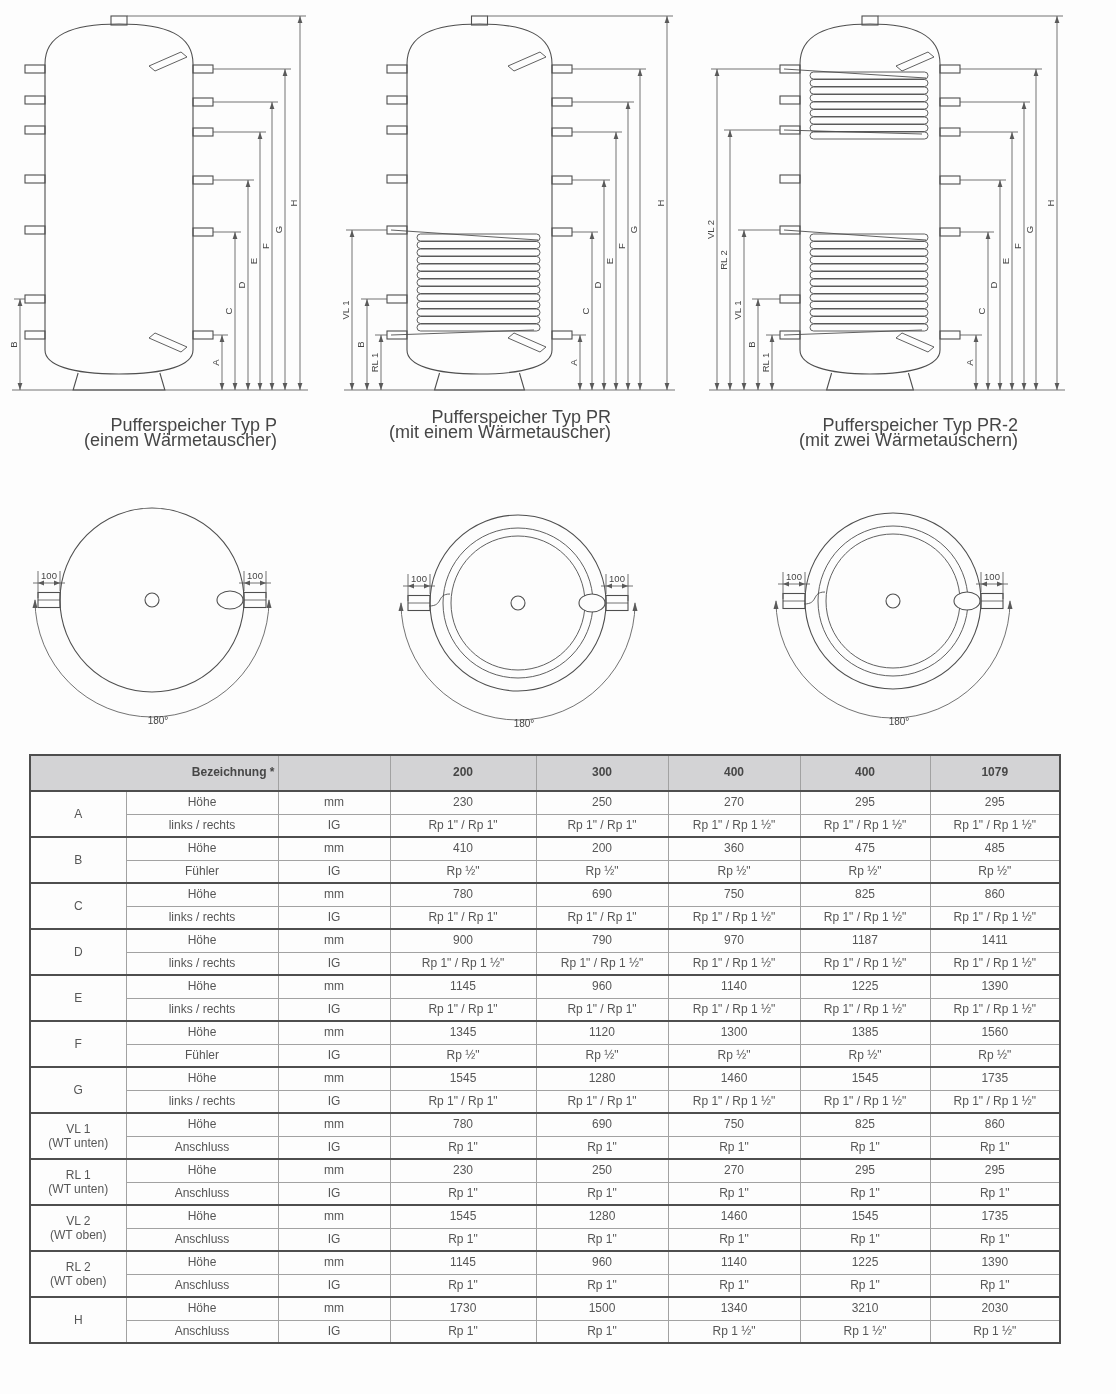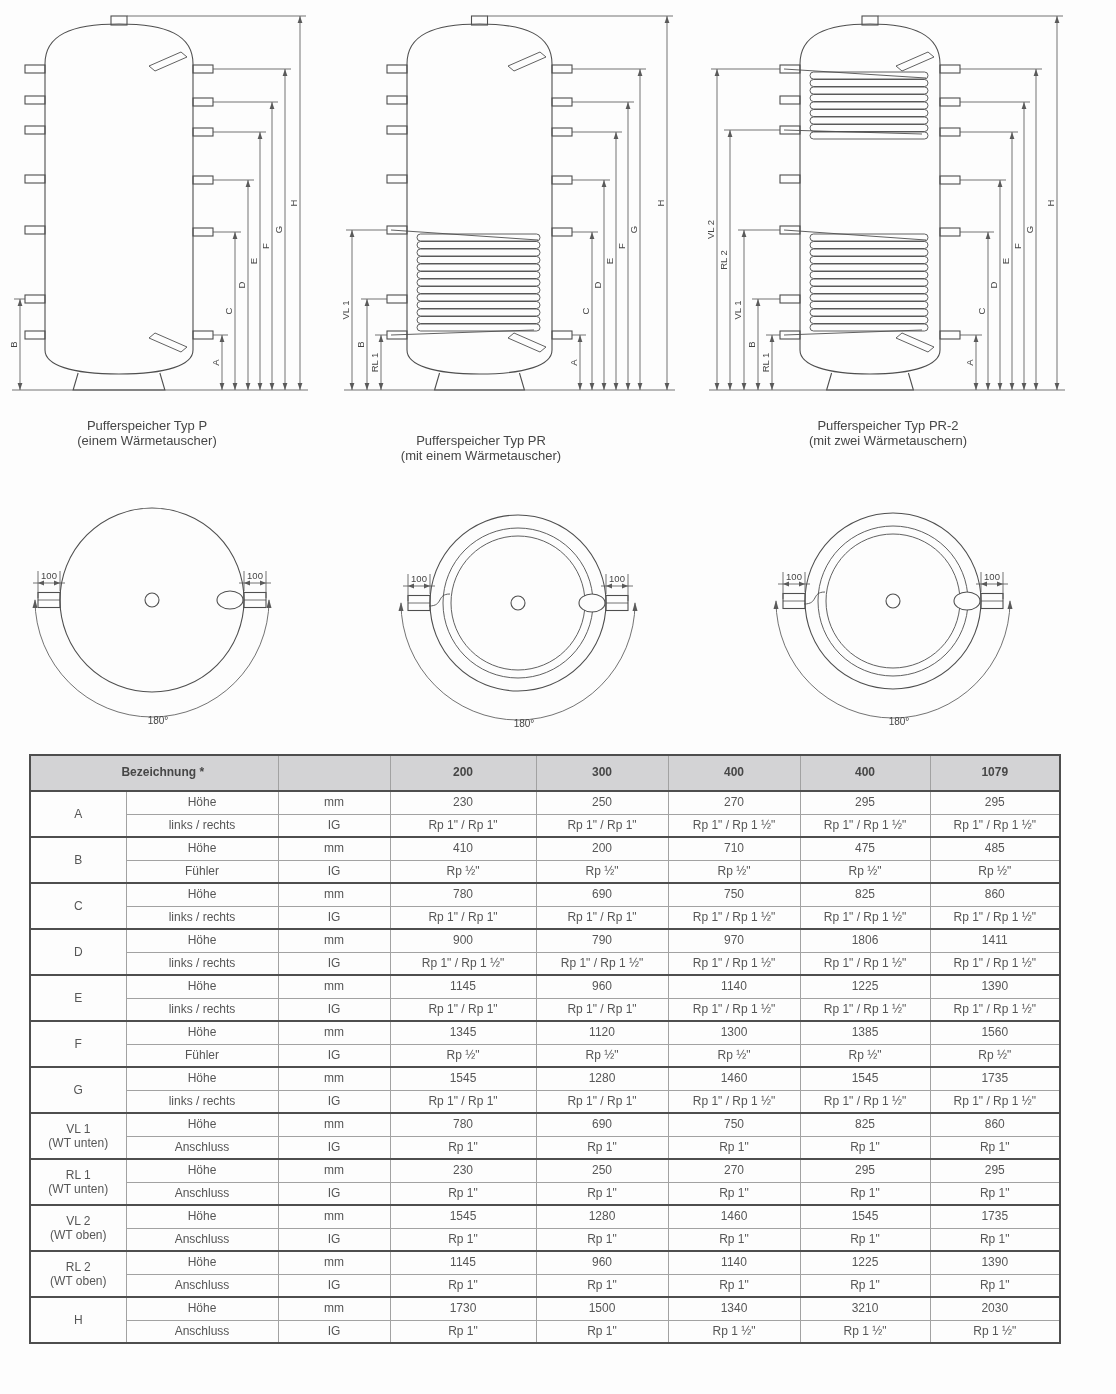--- a/index.html
+++ b/index.html
@@ -1,23 +1,23 @@
 <!DOCTYPE html>
 <html><head>
 <meta charset="utf-8">
 <style>
   *{box-sizing:border-box;margin:0;padding:0}
   html,body{width:1116px;height:1394px;background:#fdfdfd;font-family:"Liberation Sans",sans-serif;position:relative;overflow:hidden}
   .abs{position:absolute}
-  .cap{font-size:13px;color:#464646;text-align:center;line-height:15px}
+  .cap{font-size:18px;color:#464646;text-align:right;line-height:15px}
   svg text{font-family:"Liberation Sans",sans-serif}
   #dimtable{position:absolute;left:29px;top:754px;width:1030px;border-collapse:collapse;table-layout:fixed;font-size:12px;color:#565656;border:2px solid #4e4e4e}
   #dimtable th,#dimtable td{border:1px solid #a2a2a2;text-align:center;vertical-align:middle;padding:0 3px;height:23px;font-weight:normal;line-height:1.12;overflow:hidden;white-space:nowrap}
   #dimtable thead th{background:#d3d3d5;height:36px;color:#474747;font-weight:bold;border-bottom:2px solid #4e4e4e}
-  #dimtable thead th.tl{text-align:center;padding-left:20px}
+  #dimtable thead th.tl{text-align:right;padding-left:20px}
   #dimtable tr.grp td{border-top:2px solid #4e4e4e}
   #dimtable td.lab{line-height:1.2}
 </style>
 </head>
 <body>
 
 <section>
   <svg id="tank0" class="abs" style="left:0;top:2px" width="340" height="396" viewBox="0 0 340 396">
       <g stroke="#4f4f4f" stroke-width="1.1" fill="none">
         <path d="M 45 348 L 45 62 C 45 33 71 22 119 22 C 167 22 193 33 193 62 L 193 348 C 193 363 167 372 119 372 C 71 372 45 363 45 348 Z"></path>
@@ -282,21 +282,21 @@
         <polygon points="77,333 74.6,340 79.4,340" fill="#5a5a5a" stroke="none"></polygon>
         <polygon points="77,388 74.6,381 79.4,381" fill="#5a5a5a" stroke="none"></polygon>
         <text x="73.5" y="360.5" transform="rotate(-90 73.5 360.5)" text-anchor="middle" fill="#454545" font-size="9.5" stroke="none">RL 1</text>
       </g>
     </svg>
 
   <div class="cap abs" style="left:17px;top:418px;width:260px">
     <div>Pufferspeicher Typ P</div>
     <div>(einem Wärmetauscher)</div>
   </div>
-  <div class="cap abs" style="left:351px;top:433px;width:260px">
+  <div class="cap abs" style="left:351px;top:410px;width:260px">
     <div>Pufferspeicher Typ PR</div>
     <div>(mit einem Wärmetauscher)</div>
   </div>
   <div class="cap abs" style="left:758px;top:418px;width:260px">
     <div>Pufferspeicher Typ PR-2</div>
     <div>(mit zwei Wärmetauschern)</div>
   </div>
 </section>
 
 <section>
@@ -440,21 +440,21 @@
         <td>Rp 1" / Rp 1 ½"</td>
       </tr>
       <tr class="grp">
         <td rowspan="2" class="lab">
           <div>B</div>
         </td>
         <td>Höhe</td>
         <td>mm</td>
         <td>410</td>
         <td>200</td>
-        <td>710</td>
+        <td>360</td>
         <td>475</td>
         <td>485</td>
       </tr>
       <tr>
         <td>Fühler</td>
         <td>IG</td>
         <td>Rp ½"</td>
         <td>Rp ½"</td>
         <td>Rp ½"</td>
         <td>Rp ½"</td>
@@ -483,21 +483,21 @@
       </tr>
       <tr class="grp">
         <td rowspan="2" class="lab">
           <div>D</div>
         </td>
         <td>Höhe</td>
         <td>mm</td>
         <td>900</td>
         <td>790</td>
         <td>970</td>
-        <td>1806</td>
+        <td>1187</td>
         <td>1411</td>
       </tr>
       <tr>
         <td>links / rechts</td>
         <td>IG</td>
         <td>Rp 1" / Rp 1 ½"</td>
         <td>Rp 1" / Rp 1 ½"</td>
         <td>Rp 1" / Rp 1 ½"</td>
         <td>Rp 1" / Rp 1 ½"</td>
         <td>Rp 1" / Rp 1 ½"</td>

